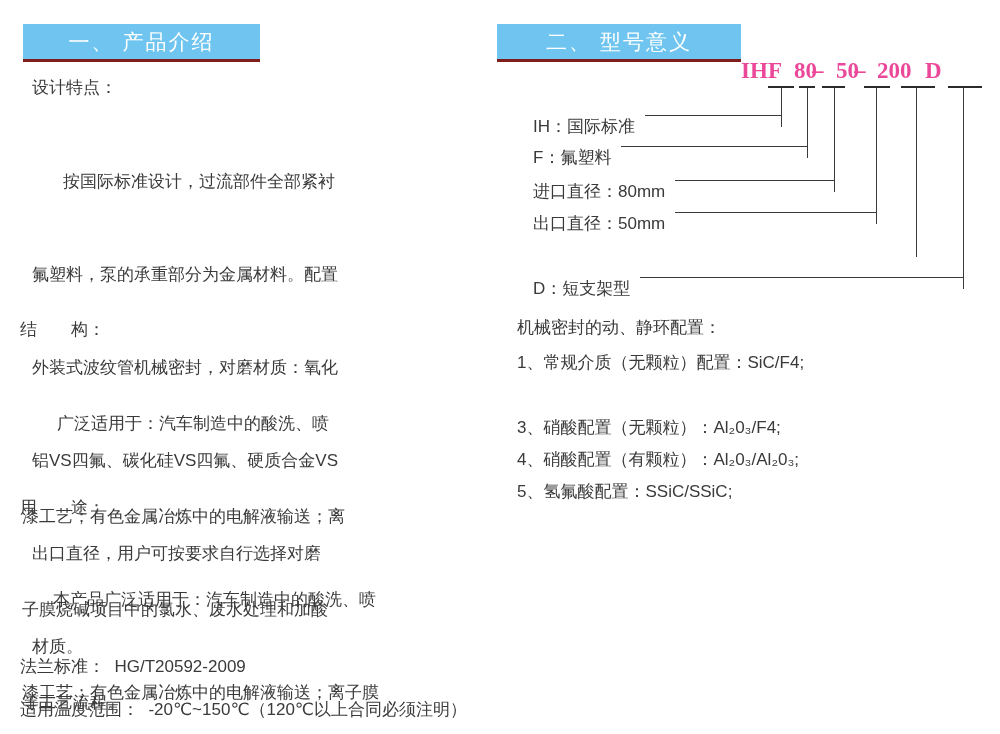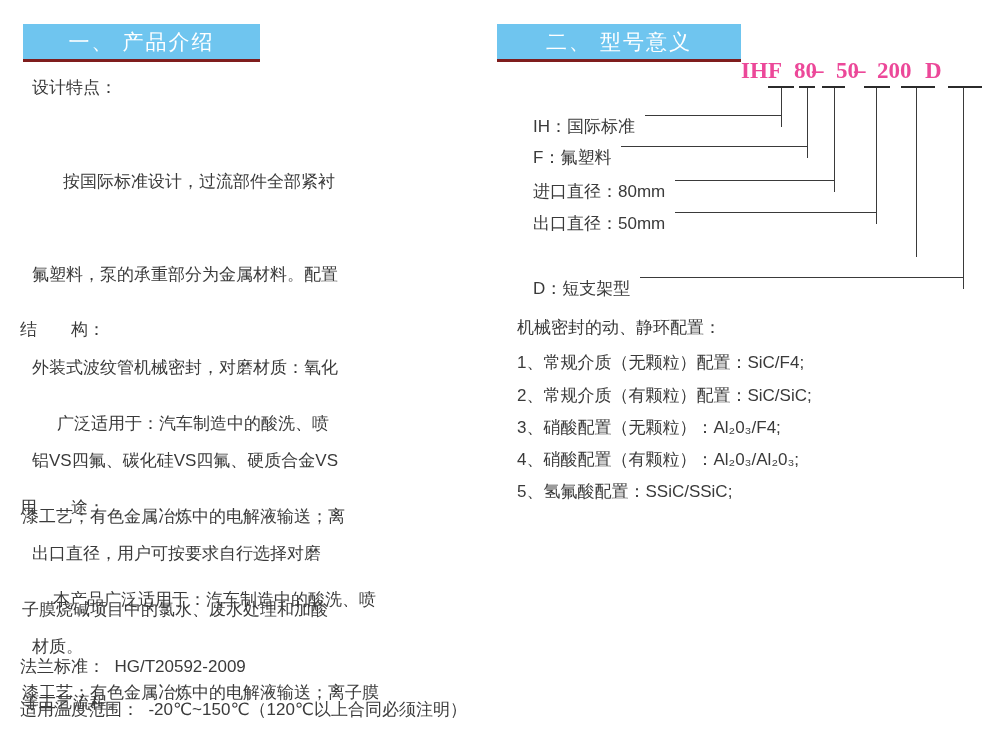--- a/index.html
+++ b/index.html
@@ -138,18 +138,17 @@
     <span>出口直径：50mm</span>
     <span class="leader"></span>
   </div>
   <div class="m-row" style="top:277px; width:431px;">
     <span>D：短支架型</span>
     <span class="leader"></span>
   </div>
 
   <div class="seal-item" style="top:316px;">机械密封的动、静环配置：</div>
   <div class="seal-item" style="top:351px;">1、常规介质（无颗粒）配置：SiC/F4;</div>
-  <div class="seal-item" style="top:384px;">2、常规介质（有颗粒）配置：SiC/SiC;</div>
   <div class="seal-item" style="top:416px;">3、硝酸配置（无颗粒）：Al₂0₃/F4;</div>
   <div class="seal-item" style="top:448px;">4、硝酸配置（有颗粒）：Al₂0₃/Al₂0₃;</div>
   <div class="seal-item" style="top:480px;">5、氢氟酸配置：SSiC/SSiC;</div>
 
 </div>
 
 </body></html>

